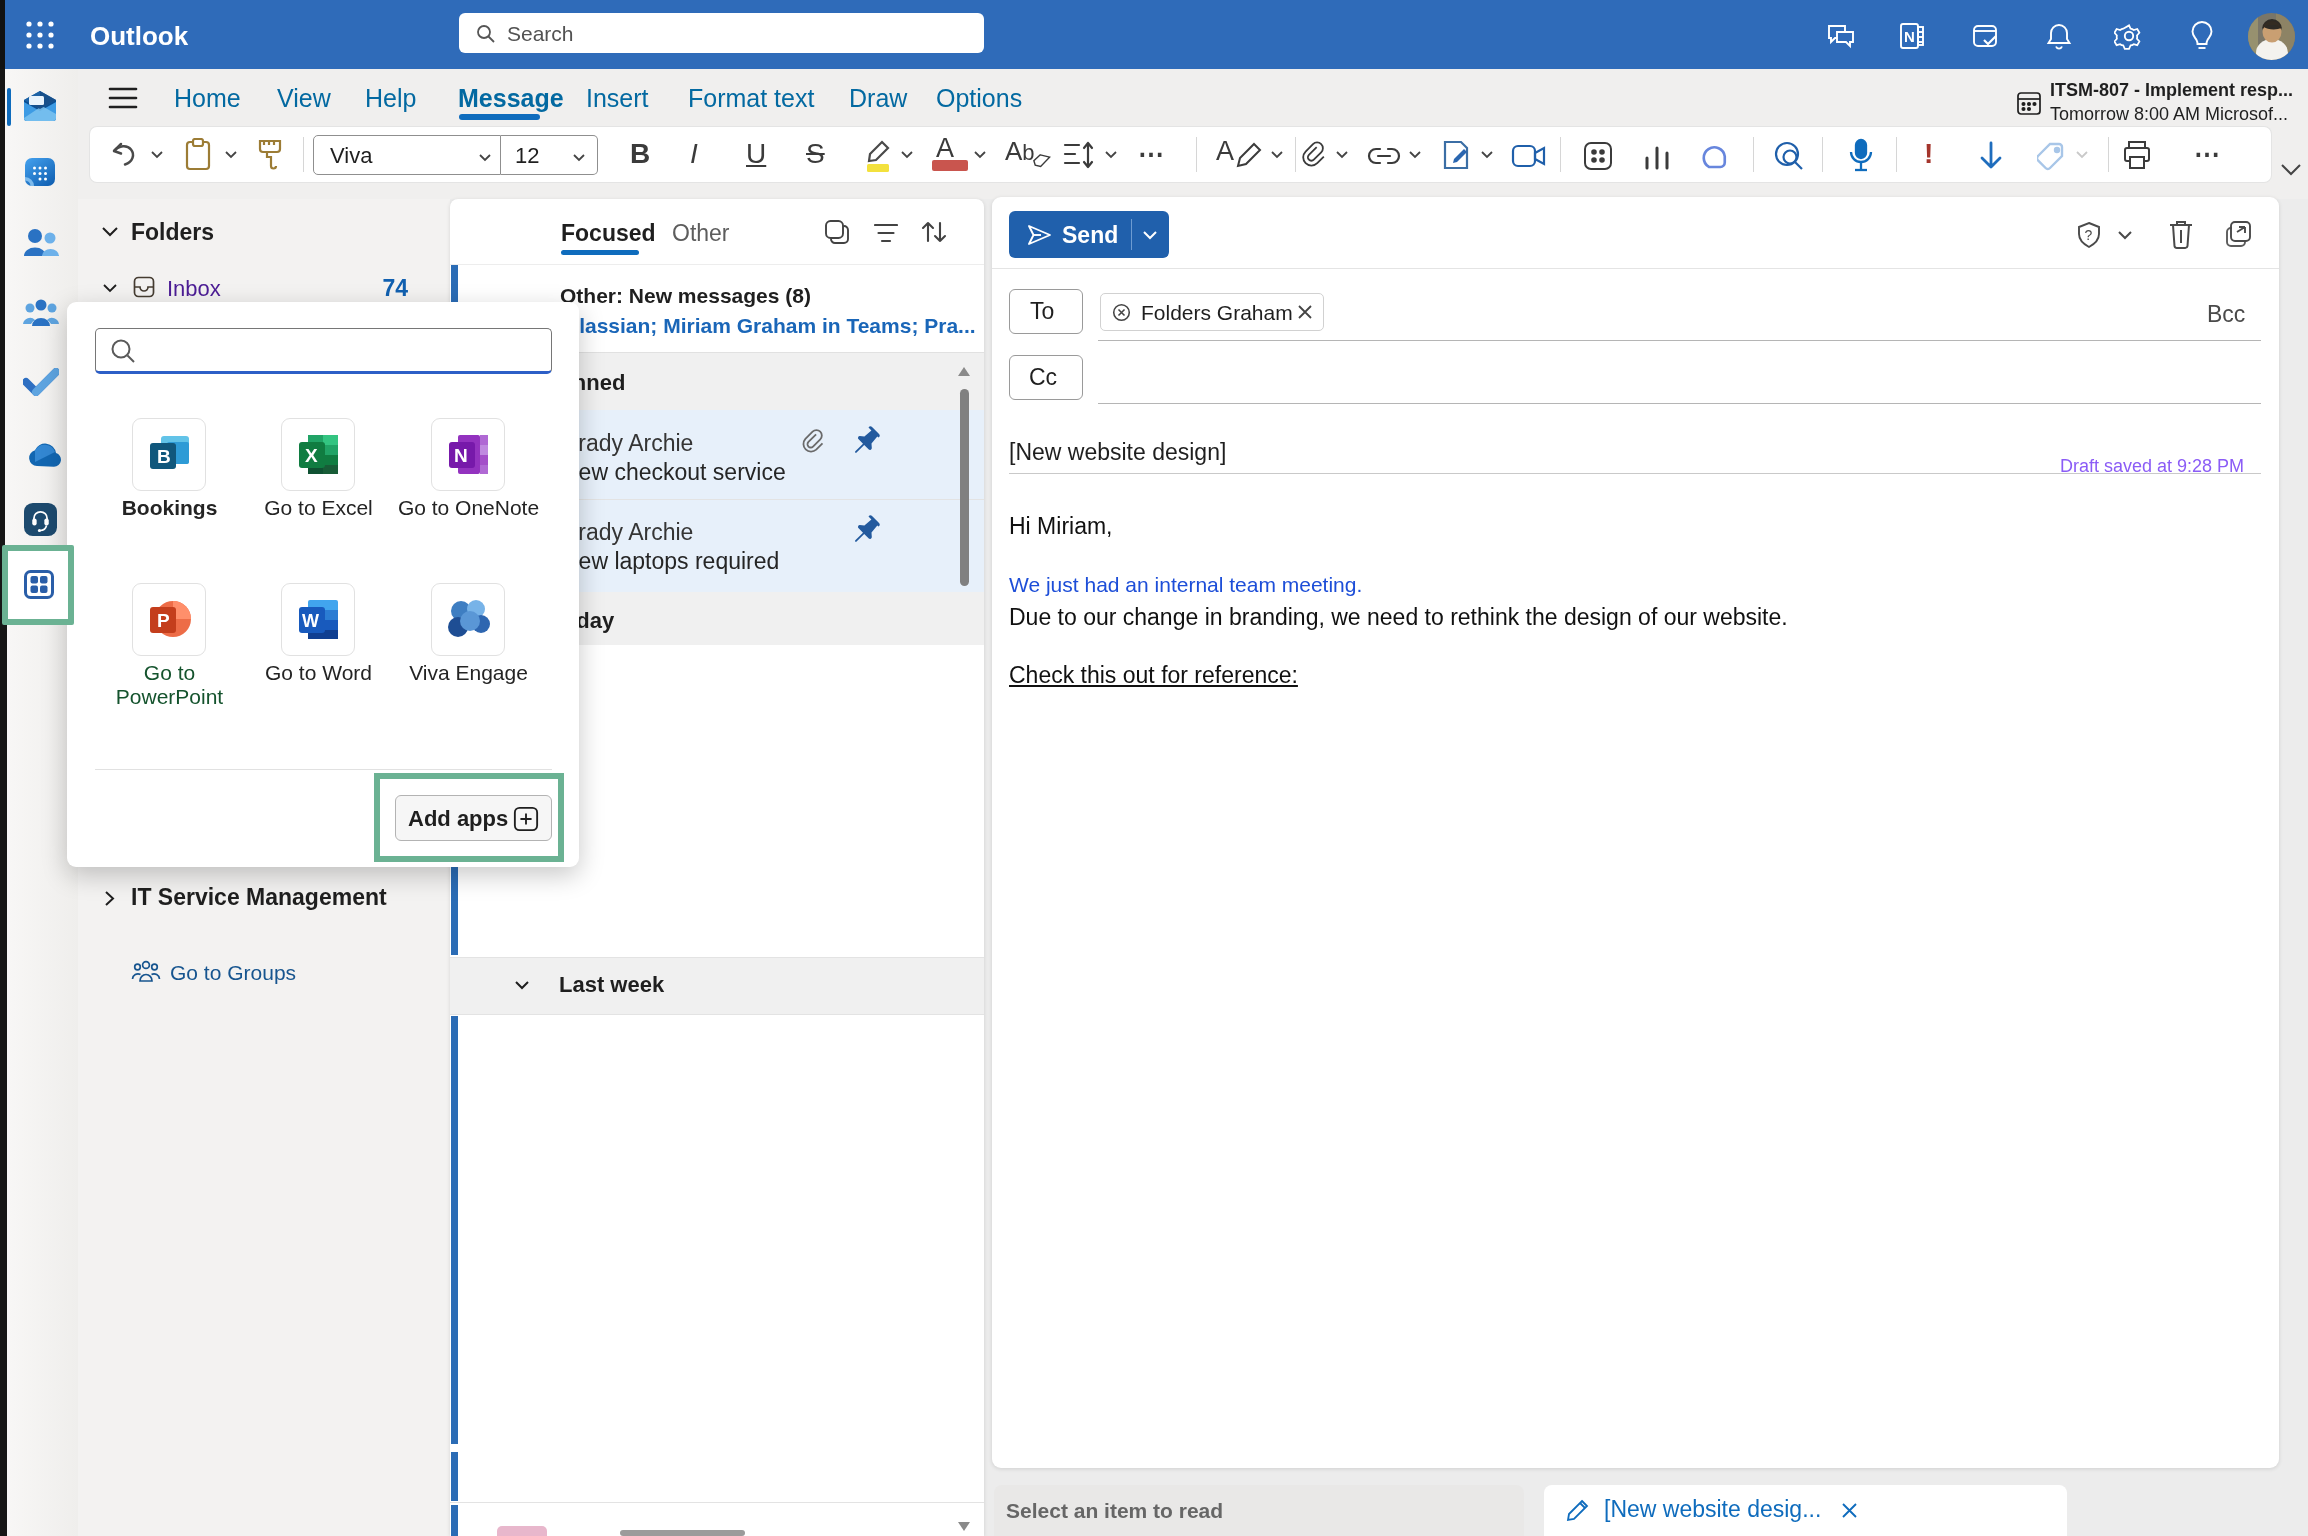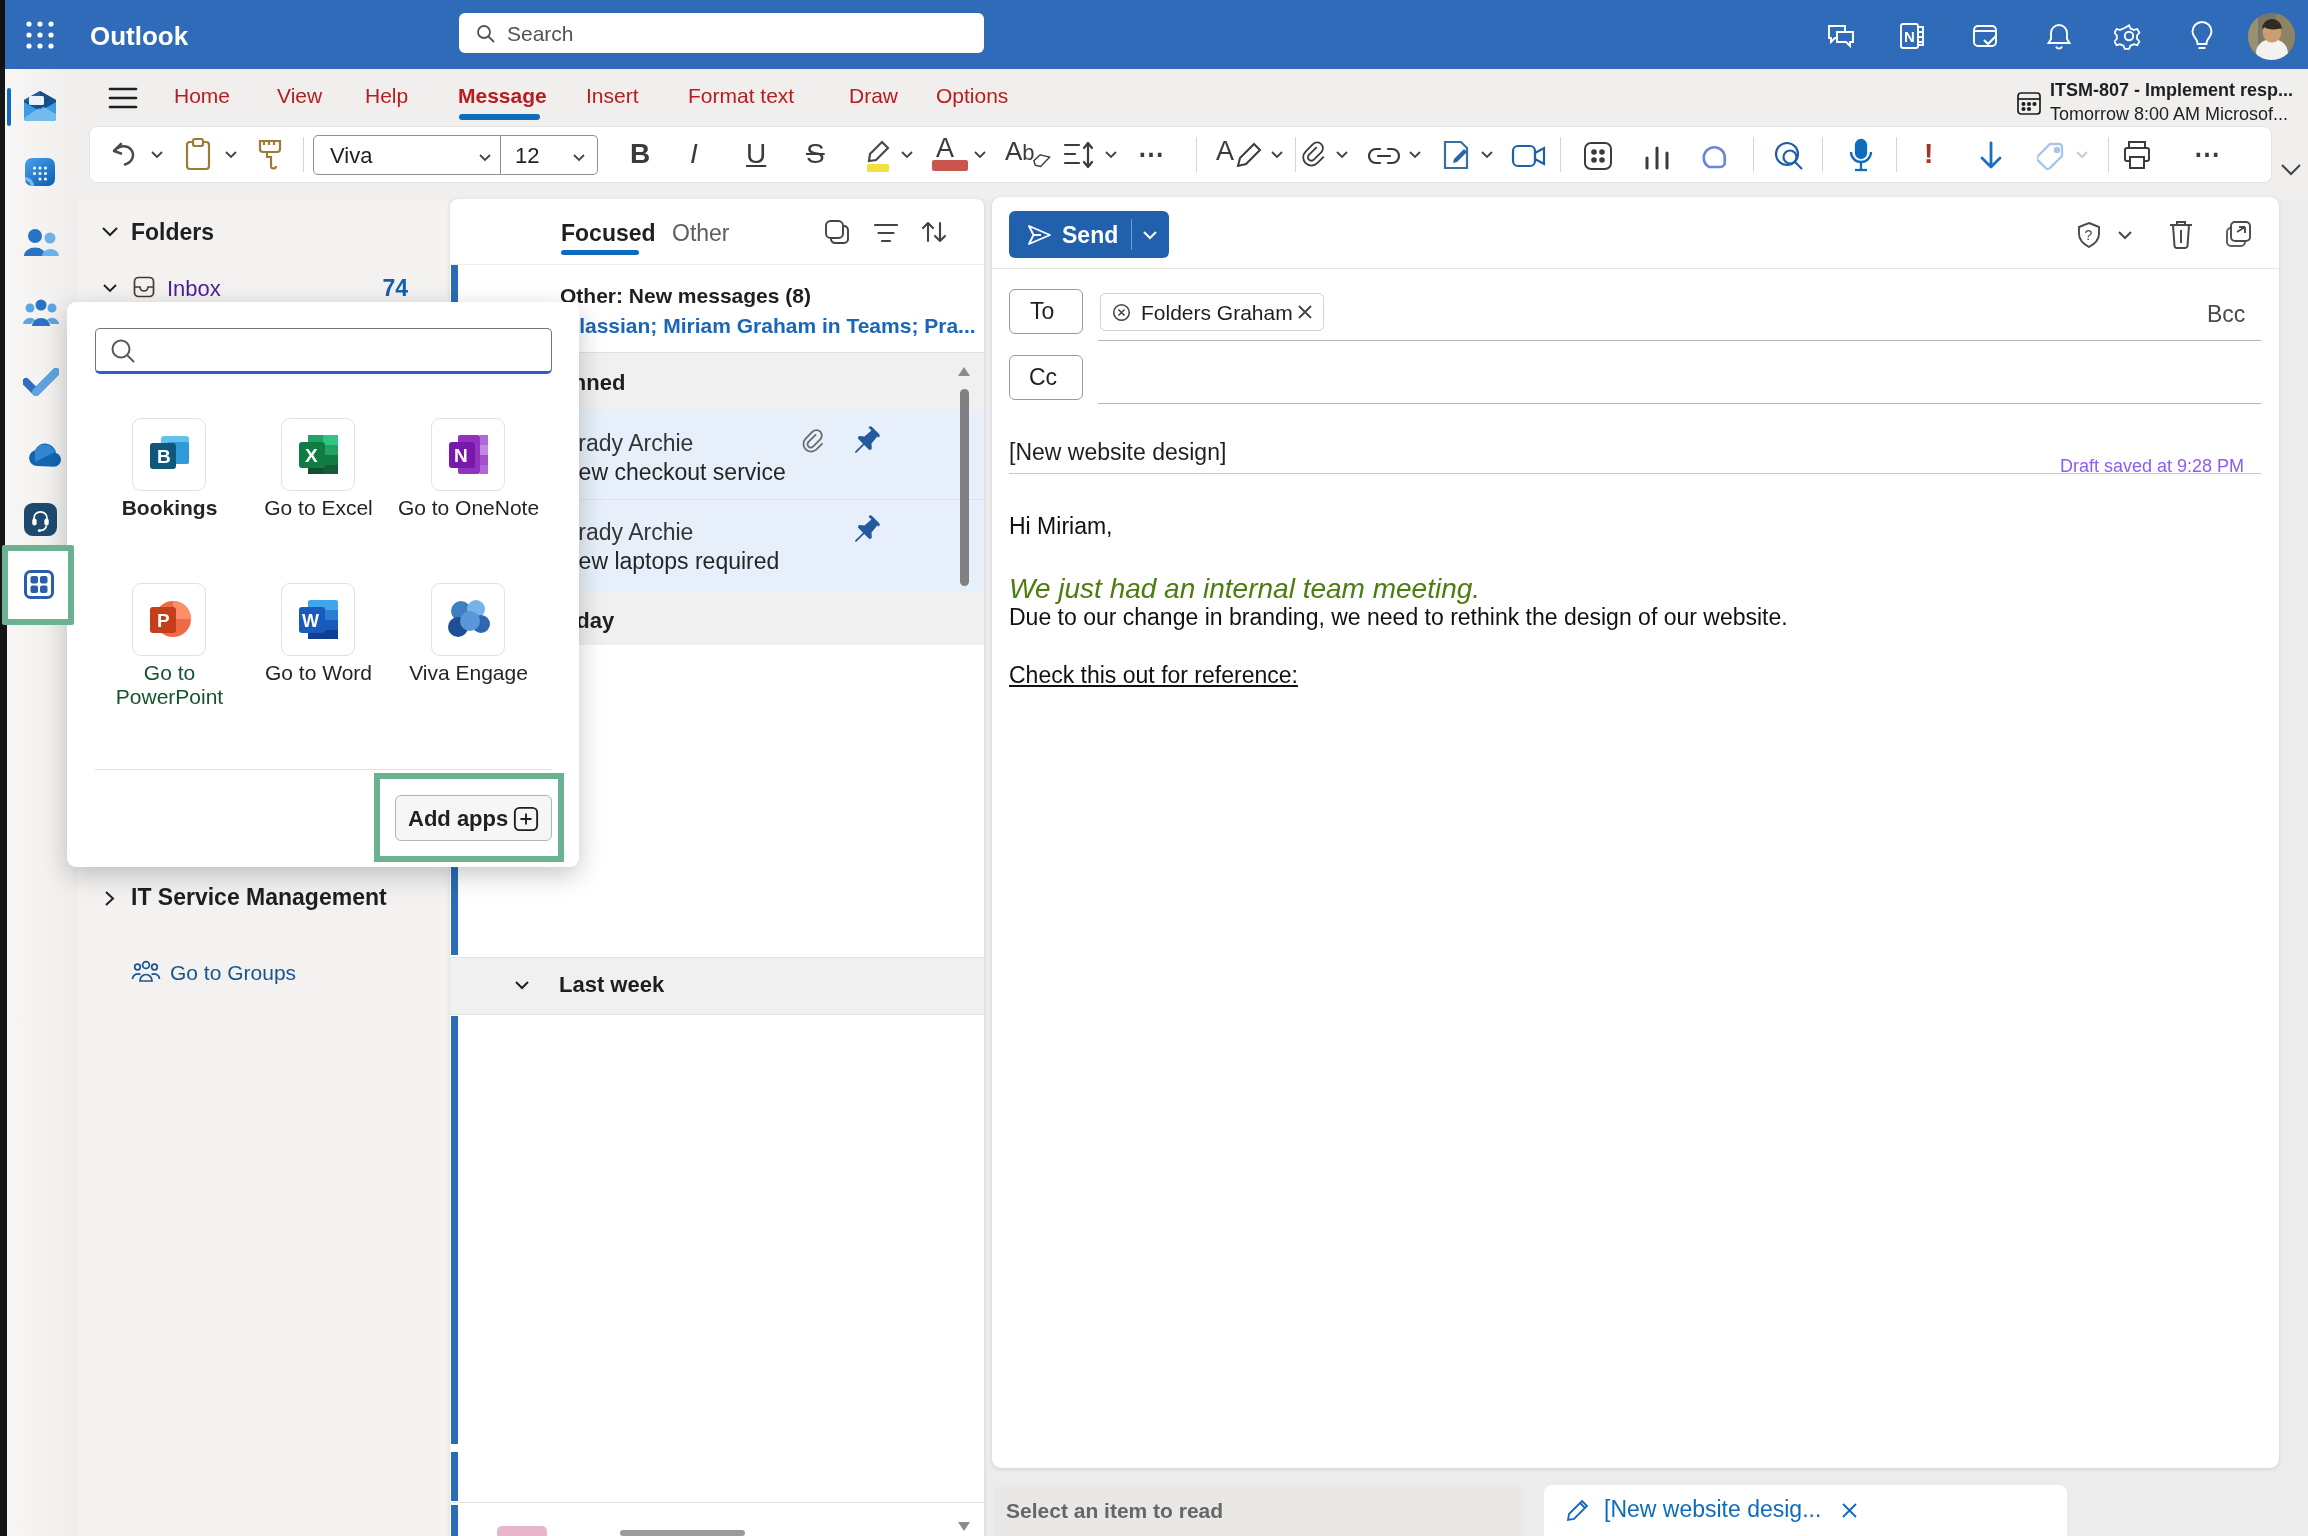--- a/index.html
+++ b/index.html
@@ -86,21 +86,21 @@
 </svg>
 
 
 <div class="abs" id="ribbon" style="left:5px;top:69px;width:2303px;height:130px;background:#f0efee;"></div>
 
 <svg class="abs" style="left:108px;top:85px" width="30" height="26" viewBox="0 0 30 26" stroke="#1f1f1f" stroke-width="2.6" stroke-linecap="round">
     <line x1="2" y1="4" x2="28" y2="4"></line>
     <line x1="2" y1="13" x2="28" y2="13"></line>
     <line x1="2" y1="22" x2="28" y2="22"></line>
   </svg>
-<div class="abs" style="left:0;top:84px;width:2308px;height:30px;font-size:21px;color:#b91c1c;">
+<div class="abs" style="left:0;top:84px;width:2308px;height:30px;font-size:25px;color:#0369a1;">
   <span class="abs" style="left:174px;">Home</span>
   <span class="abs" style="left:277px;">View</span>
   <span class="abs" style="left:365px;">Help</span>
   <span class="abs" style="left:458px;font-weight:bold;">Message</span>
   <span class="abs" style="left:586px;">Insert</span>
   <span class="abs" style="left:688px;">Format text</span>
   <span class="abs" style="left:841px;margin-left:8px;">Draw</span>
   <span class="abs" style="left:936px;">Options</span>
 </div>
 <div class="abs" style="left:459px;top:114px;width:81px;height:6px;border-radius:3px;background:#0f6cbd;"></div>
@@ -535,21 +535,21 @@
 
   <div class="abs" style="left:1009px;top:355px;width:74px;height:45px;border:1px solid #9a9a9a;border-radius:6px;"></div>
   <div class="abs" style="left:1029px;top:364px;font-size:23px;color:#1f1f1f;">Cc</div>
   <div class="abs" style="left:1098px;top:403px;width:1163px;height:1px;background:#b5b5b5;"></div>
 
   <div class="abs" style="left:1009px;top:439px;font-size:23px;color:#1f1f1f;">[New website design]</div>
   <div class="abs" style="left:2060px;top:428px;font-size:18px;color:#8b5cf6;margin-top:28px;">Draft saved at 9:28 PM</div>
   <div class="abs" style="left:1009px;top:473px;width:1252px;height:1px;background:#c9c9c9;"></div>
 
   <div class="abs" style="left:1009px;top:513px;font-size:23px;color:#111;">Hi Miriam,</div>
-  <div class="abs" style="left:1009px;top:573px;font-size:28px;color:#4d7c0f;font-style:italic;">We just had an internal team meeting.</div>
+  <div class="abs" style="left:1009px;top:573px;font-size:21px;color:#1d4ed8;">We just had an internal team meeting.</div>
   <div class="abs" style="left:1009px;top:604px;font-size:23px;color:#111;">Due to our change in branding, we need to rethink the design of our website.</div>
   <div class="abs" style="left:1009px;top:662px;font-size:23px;color:#111;text-decoration:underline;">Check this out for reference:</div>
 </div>
 
 
 <div id="bottom-tabs">
   <div class="abs" style="left:994px;top:1485px;width:530px;height:51px;background:#e9e8e7;border-radius:8px 8px 0 0;"></div>
   <div class="abs" style="left:1006px;top:1499px;font-size:21px;font-weight:bold;color:#666;">Select an item to read</div>
   <div class="abs" style="left:1544px;top:1485px;width:523px;height:51px;background:#fff;border-radius:8px 8px 0 0;"></div>
   <svg class="abs" style="left:1566px;top:1498px" width="24" height="24" viewBox="0 0 24 24" fill="none" stroke="#0f6cbd" stroke-width="1.8">

